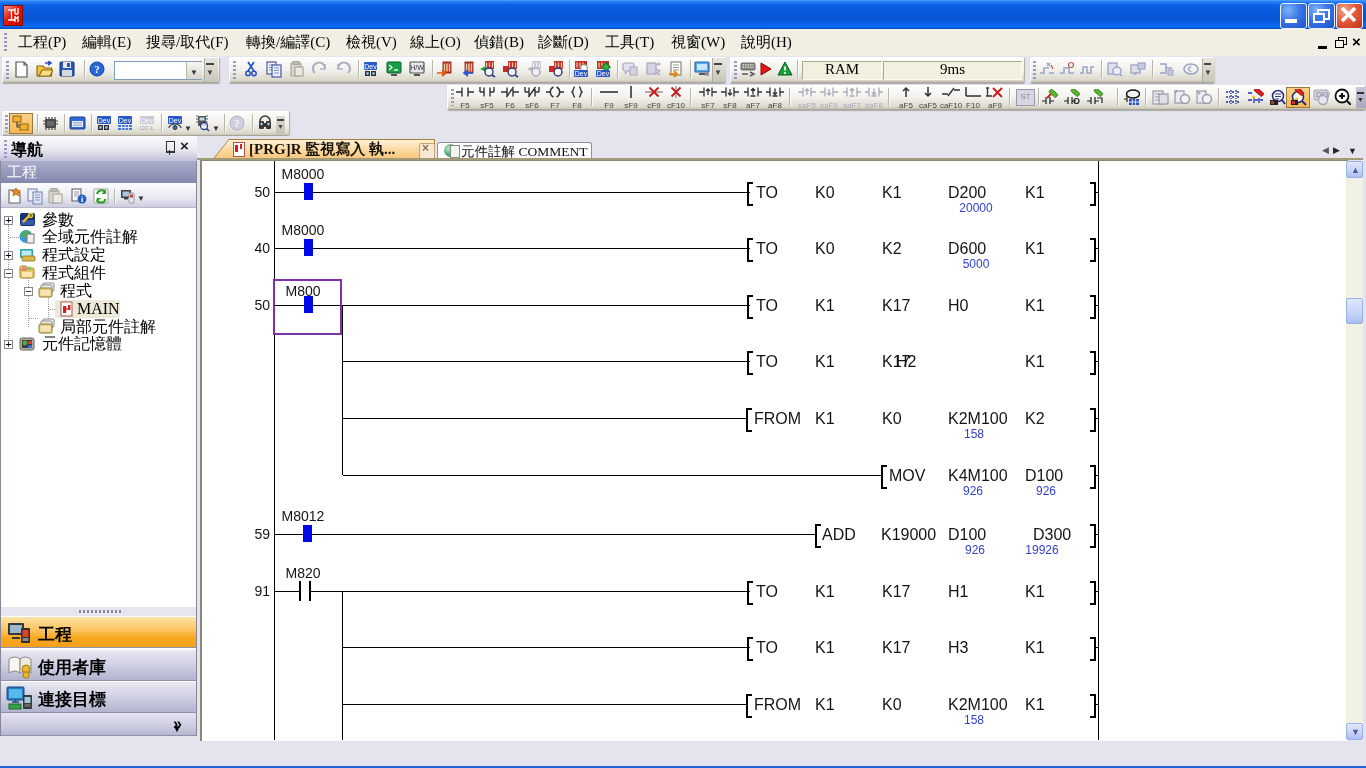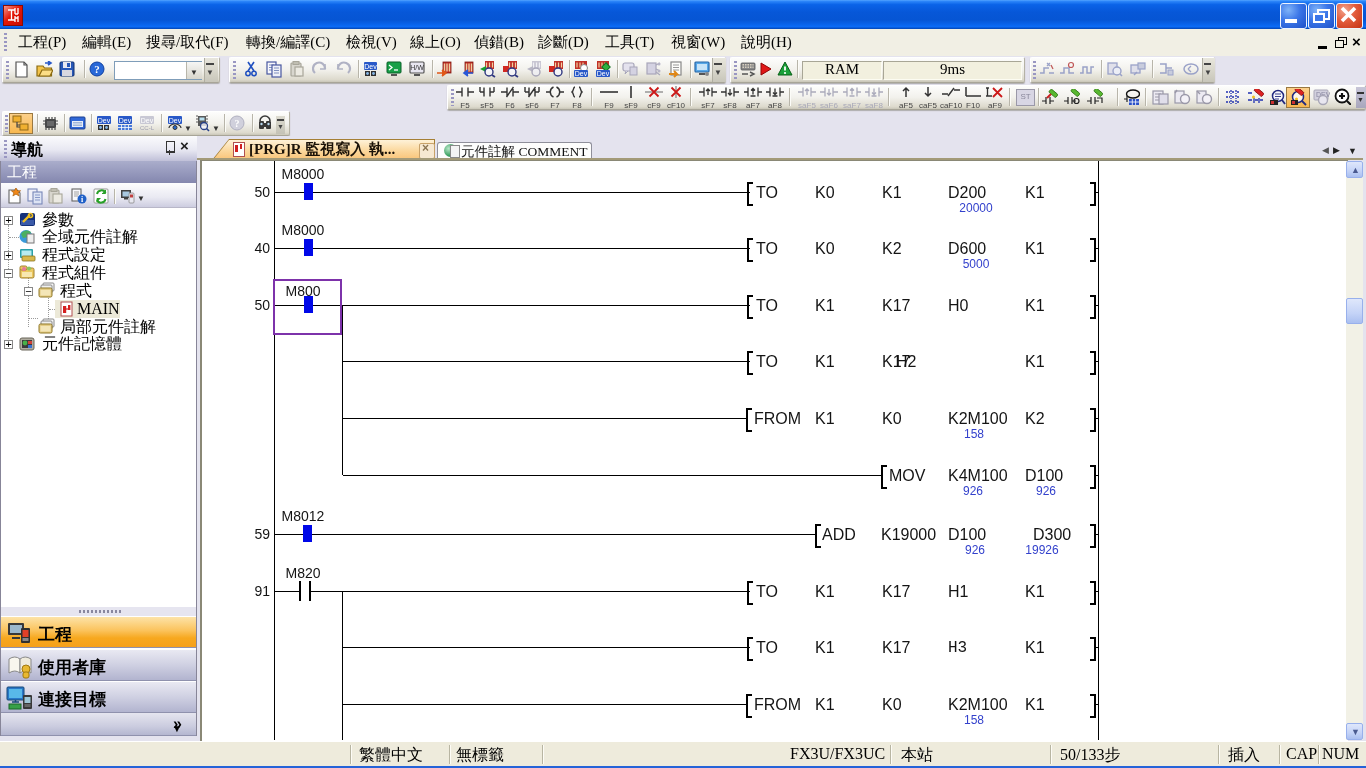--- a/index.html
+++ b/index.html
@@ -969,49 +969,31 @@
     <div class="ltext" style="left:1025px;top:583px;">K1</div>
     <div class="rbr" style="left:1090px;top:581px;"></div>
     <div class="hl" style="left:1094px;top:591px;width:4px;"></div>
     <div class="vl" style="left:342px;top:591px;height:149px;"></div>
 
     <div class="hl" style="left:343px;top:647px;width:407px;"></div>
     <div class="lbr" style="left:747px;top:637px;"></div>
     <div class="ltext" style="left:756px;top:639px;">TO</div>
     <div class="ltext" style="left:815px;top:639px;">K1</div>
     <div class="ltext" style="left:882px;top:639px;">K17</div>
-    <div class="ltext" style="left:948px;top:639px;font-family:Liberation Mono, monospace;">H3</div>
+    <div class="ltext" style="left:948px;top:639px;">H3</div>
     <div class="ltext" style="left:1025px;top:639px;">K1</div>
     <div class="rbr" style="left:1090px;top:637px;"></div>
     <div class="hl" style="left:1094px;top:647px;width:4px;"></div>
 
     <div class="hl" style="left:343px;top:704px;width:404px;"></div>
     <div class="lbr" style="left:746px;top:694px;"></div>
     <div class="ltext" style="left:754px;top:696px;">FROM</div>
     <div class="ltext" style="left:815px;top:696px;">K1</div>
     <div class="ltext" style="left:882px;top:696px;">K0</div>
     <div class="ltext" style="left:948px;top:696px;">K2M100</div>
     <div class="ltext" style="left:1025px;top:696px;">K1</div>
     <div class="rbr" style="left:1090px;top:694px;"></div>
     <div class="hl" style="left:1094px;top:704px;width:4px;"></div>
     <div class="bval" style="left:974px;top:713px;">158</div>
   </div>
 
-  <div class="abs" id="statusbar">
-    <div class="sep" style="left:350px;"></div>
-    <div class="abs" style="left:359px;top:3px;">繁體中文</div>
-    <div class="sep" style="left:449px;"></div>
-    <div class="abs" style="left:456px;top:3px;">無標籤</div>
-    <div class="sep" style="left:542px;"></div>
-    <div class="abs" style="left:790px;top:3px;">FX3U/FX3UC</div>
-    <div class="sep" style="left:890px;"></div>
-    <div class="abs" style="left:901px;top:3px;">本站</div>
-    <div class="sep" style="left:1050px;"></div>
-    <div class="abs" style="left:1060px;top:3px;">50/133步</div>
-    <div class="sep" style="left:1218px;"></div>
-    <div class="abs" style="left:1228px;top:3px;">插入</div>
-    <div class="sep" style="left:1279px;"></div>
-    <div class="abs" style="left:1286px;top:3px;">CAP</div>
-    <div class="sep" style="left:1318px;"></div>
-    <div class="abs" style="left:1322px;top:3px;">NUM</div>
-  </div>
   <div class="abs" id="bluebottom"></div>
 </div>
 
 </body></html>

